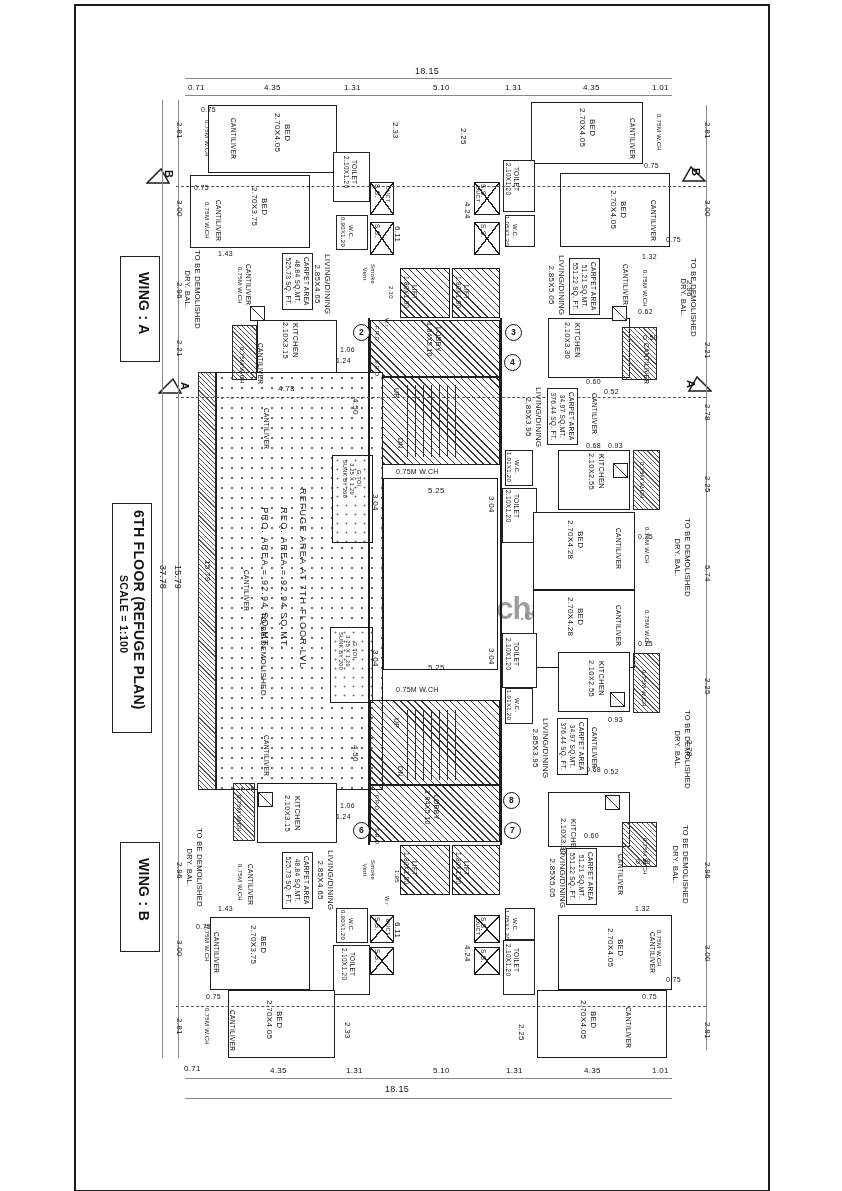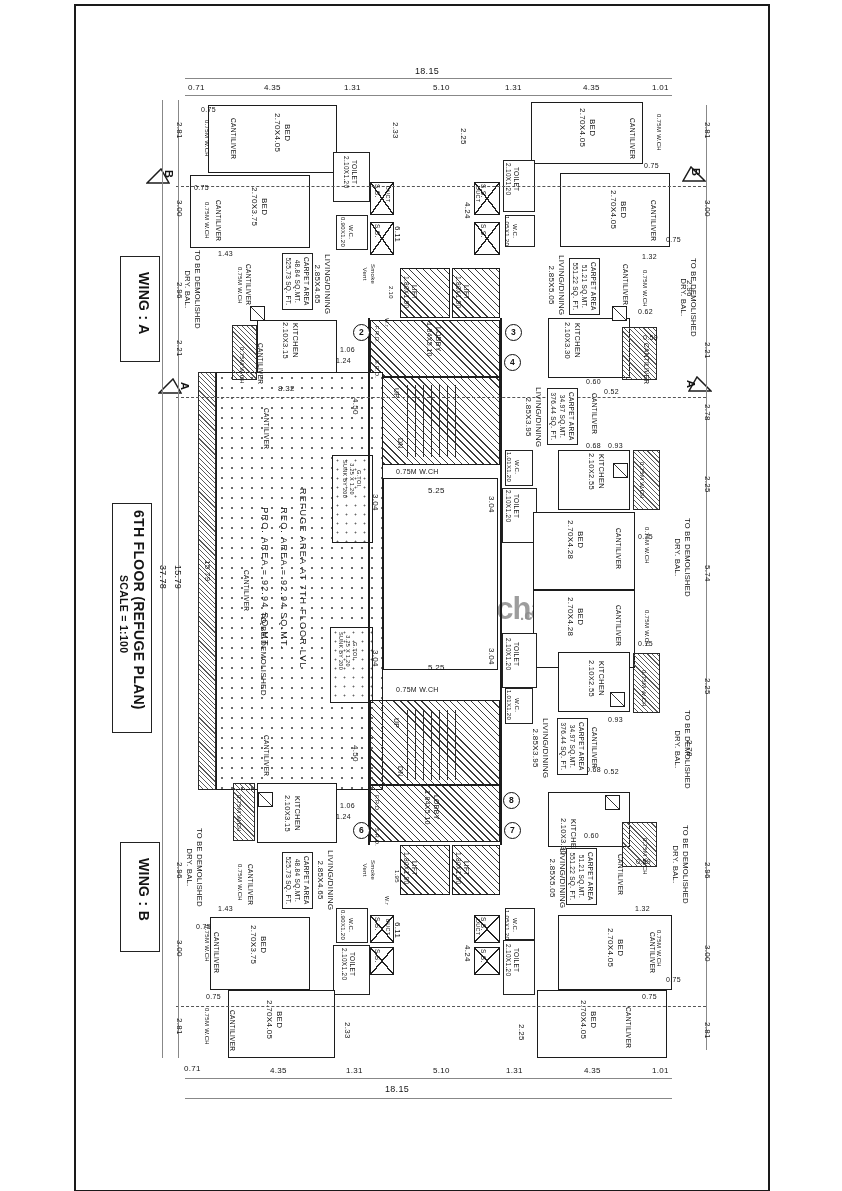--- a/index.html
+++ b/index.html
@@ -192,21 +192,21 @@
     <div class="lb v" style="left: 712px; top: 945px;">3.00</div>
     <div class="lb v" style="left: 712px; top: 1022px;">2.81</div>
     <div class="lb v" style="left: 400px; top: 122px;">2.33</div>
     <div class="lb v" style="left: 468px; top: 128px;">2.25</div>
     <div class="lb v" style="left: 472px; top: 202px;">4.24</div>
     <div class="lb v" style="left: 402px; top: 226px;">6.11</div>
     <div class="lb v" style="left: 402px; top: 922px;">6.11</div>
     <div class="lb v" style="left: 472px; top: 945px;">4.24</div>
     <div class="lb v" style="left: 352px; top: 1022px;">2.33</div>
     <div class="lb v" style="left: 526px; top: 1024px;">2.25</div>
-    <div class="lb h" style="left: 278px; top: 384px;">8.32</div>
+    <div class="lb h" style="left: 278px; top: 384px;">4.73</div>
     <div class="lb h" style="left: 340px; top: 346px; font-size: 7px;">1.06</div>
     <div class="lb h" style="left: 336px; top: 357px; font-size: 7px;">1.24</div>
     <div class="lb v" style="left: 360px; top: 398px;">4.50</div>
     <div class="lb v" style="left: 360px; top: 745px;">4.50</div>
     <div class="lb h" style="left: 340px; top: 802px; font-size: 7px;">1.06</div>
     <div class="lb h" style="left: 336px; top: 813px; font-size: 7px;">1.24</div>
     <div class="lb v" style="left: 380px; top: 494px;">3.04</div>
     <div class="lb v" style="left: 496px; top: 496px;">3.04</div>
     <div class="lb v" style="left: 380px; top: 650px;">3.04</div>
     <div class="lb v" style="left: 496px; top: 648px;">3.04</div>

